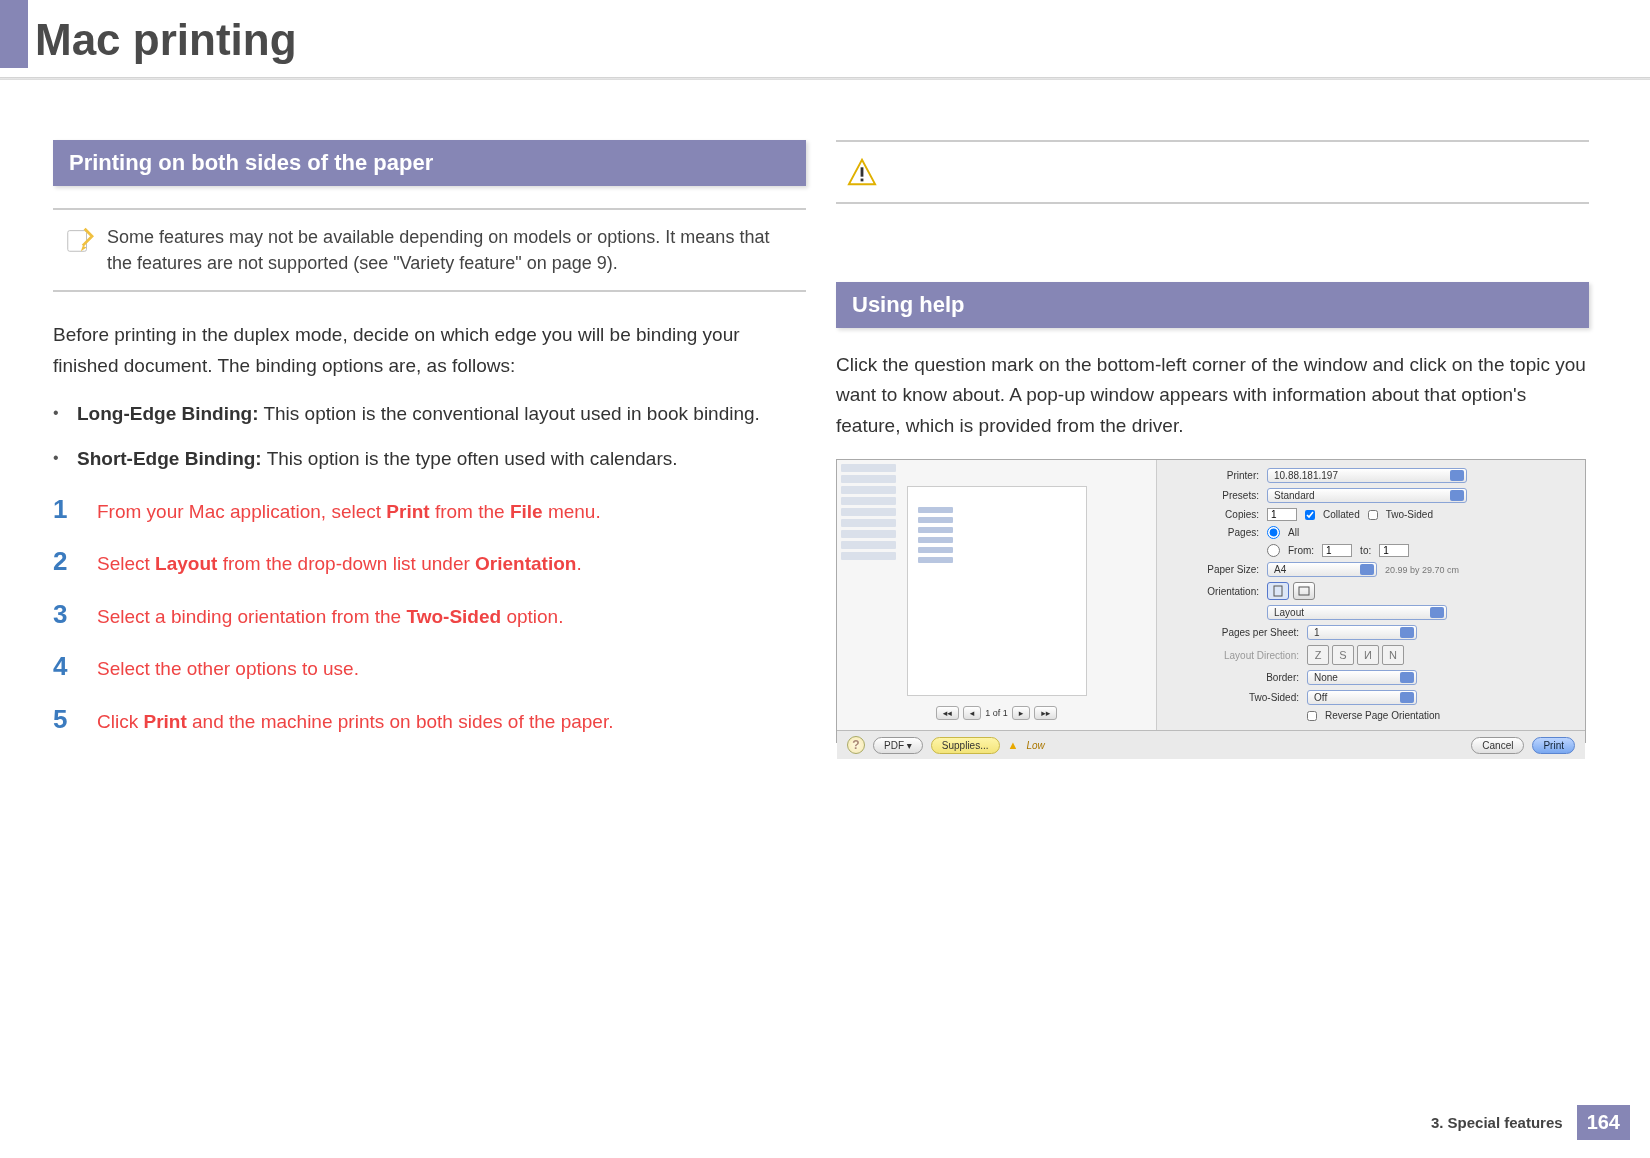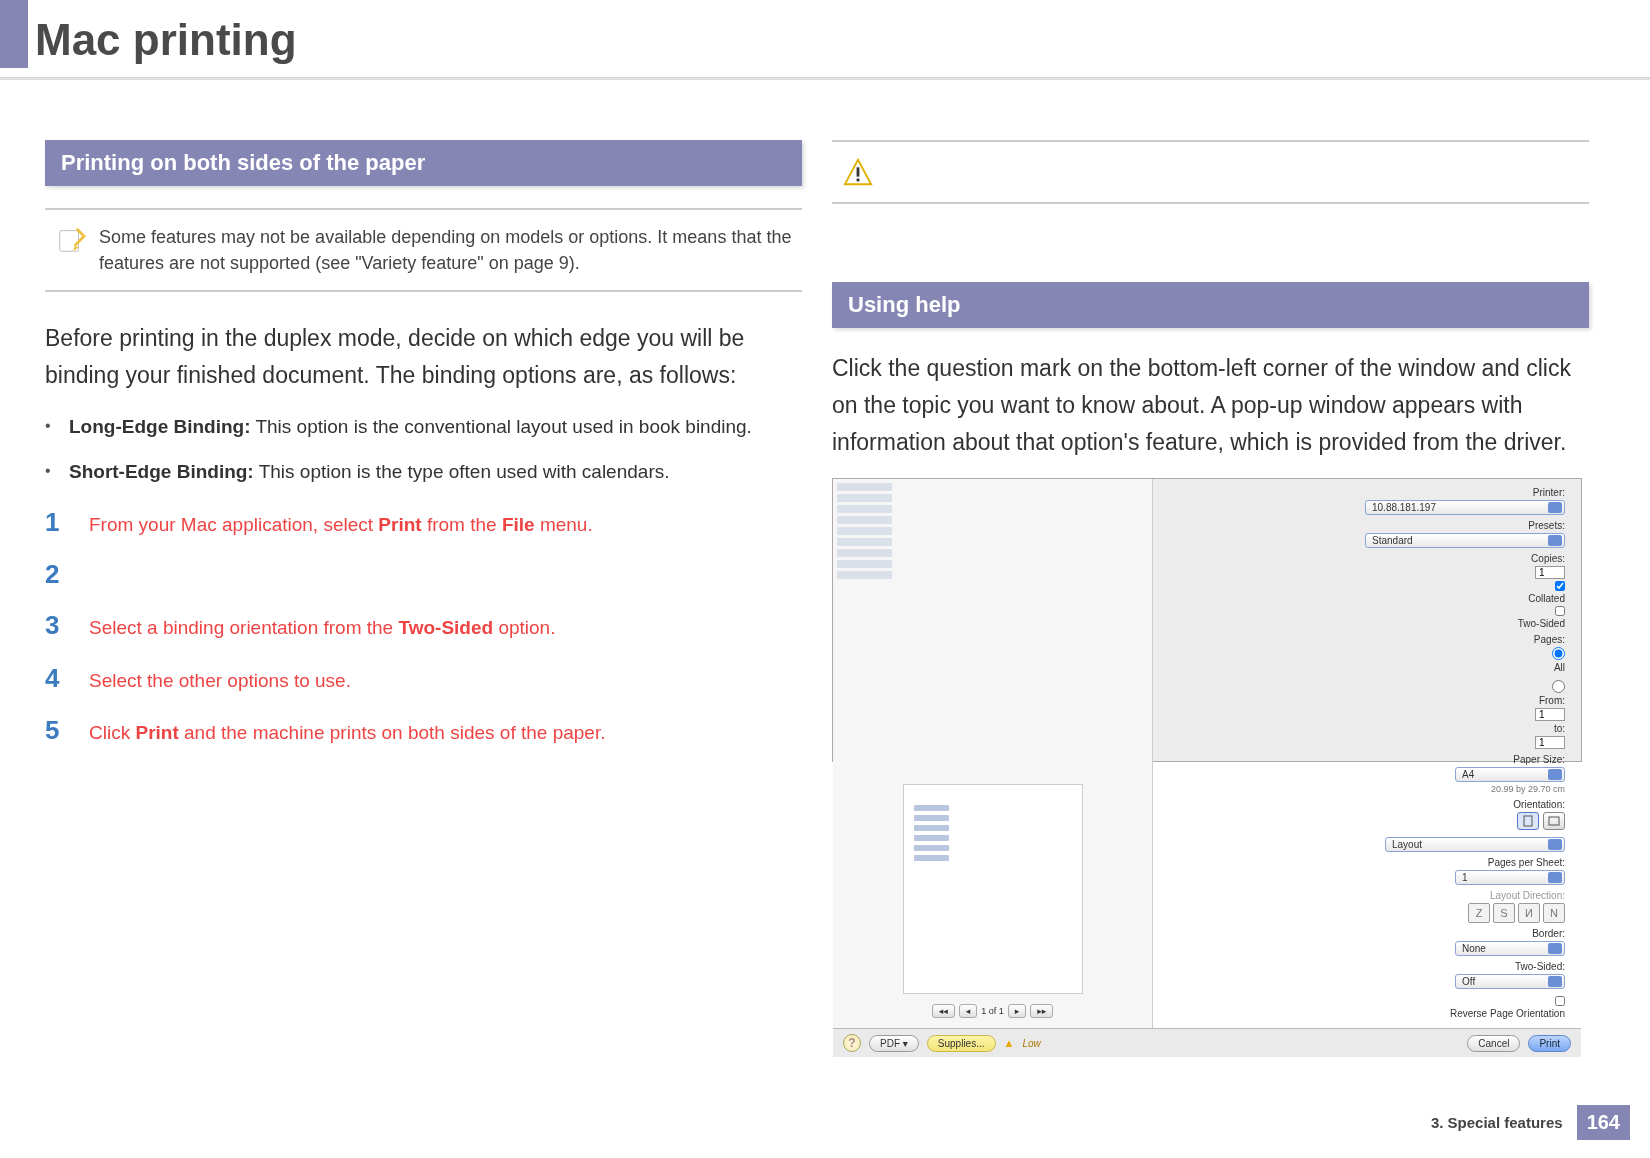--- a/index.html
+++ b/index.html
@@ -33,20 +33,21 @@
     .header-rule {
       margin-top: 12px;
       height: 3px;
       background: linear-gradient(to bottom, #ccc, #eee);
       border-bottom: 1px solid #ddd;
     }
     .content {
       display: flex;
       gap: 0;
       padding: 40px 46px 0 30px;
+      margin-left: 8px;
     }
     .column {
       width: 50%;
       padding: 0 15px;
     }
     .section-heading {
       background: #8686b5;
       color: #fff;
       font-size: 22px;
       font-weight: bold;
@@ -71,21 +72,21 @@
       align-items: center;
       justify-content: center;
     }
     .note-icon svg, .warn-icon svg { width: 30px; height: 30px; }
     .note-text {
       font-size: 18px;
       line-height: 1.45;
       color: #444;
     }
     .body-text {
-      font-size: 23px;
+      font-size: 19px;
       line-height: 1.6;
       color: #333;
       margin-bottom: 18px;
     }
     .bullet-item {
       display: flex;
       gap: 12px;
       margin-bottom: 16px;
     }
     .bullet-dot {
@@ -179,24 +180,23 @@
       border-radius: 3px;
       padding: 1px 6px;
       font-size: 9px;
     }
     .settings-pane {
       flex: 1;
       padding: 8px 16px 4px 12px;
     }
     .row {
       display: flex;
-      align-items: flex-end;
+      align-items: center;
       margin-bottom: 5px;
-      gap: 2px;
-      flex-direction: column;
+      gap: 8px;
     }
     .row .lbl {
       width: 90px;
       text-align: right;
       color: #333;
       font-size: 10px;
     }
     .select {
       background: linear-gradient(#fff,#e8e8e8);
       border: 1px solid #8aa4d6;
@@ -354,20 +354,23 @@
 
     <div class="step-list">
       <div class="step-item">
         <div class="step-num">1</div>
         <div class="step-text">
           <span>From your Mac application, select </span><b>Print</b><span> from the </span><b>File</b><span> menu.</span>
         </div>
       </div>
       <div class="step-item">
         <div class="step-num">2</div>
+        <div class="step-text">
+          <span>Select </span><b>Layout</b><span> from the drop-down list under </span><b>Orientation</b><span>.</span>
+        </div>
       </div>
       <div class="step-item">
         <div class="step-num">3</div>
         <div class="step-text">
           <span>Select a binding orientation from the </span><b>Two-Sided</b><span> option.</span>
         </div>
       </div>
       <div class="step-item">
         <div class="step-num">4</div>
         <div class="step-text">

